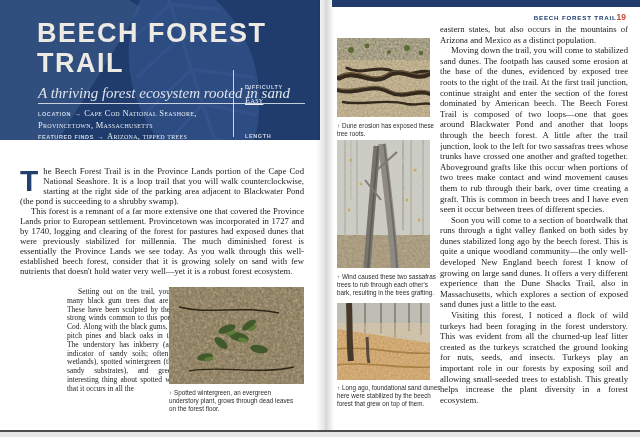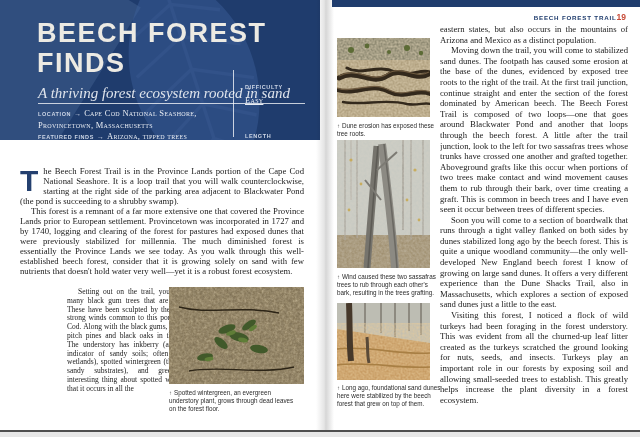--- a/index.html
+++ b/index.html
@@ -70,21 +70,21 @@
     <div class="hdr-diag"></div>
     <svg class="leaf" viewBox="0 0 200 220">
       <g transform="rotate(-18 100 110)">
         <path d="M100,8 C138,30 162,80 152,130 C145,168 122,196 100,206 C78,196 55,168 48,130 C38,80 62,30 100,8 Z" fill="#3d609c"></path>
         <path d="M100,12 L100,204 M100,40 L140,58 M100,40 L60,58 M100,70 L148,92 M100,70 L52,92 M100,100 L150,124 M100,100 L50,124 M100,132 L142,156 M100,132 L58,156 M100,164 L128,184 M100,164 L72,184" stroke="#4a6dab" stroke-width="3" fill="none"></path>
         <rect x="97" y="200" width="6" height="22" fill="#3d609c"></rect>
       </g>
     </svg>
     <div class="title">
       <div>BEECH FOREST</div>
-      <div>FINDS</div>
+      <div>TRAIL</div>
     </div>
     <div class="subtitle">A thriving forest ecosystem rooted in sand</div>
     <div class="hrule"></div>
     <div class="vrule"></div>
 
     <div class="meta meta-left">
       <span class="meta-label">LOCATION</span><span class="meta-arrow">→</span><span class="meta-value">Cape Cod National Seashore, Provincetown, Massachusetts</span><br>
       <span class="meta-label">FEATURED FINDS</span><span class="meta-arrow">→</span><span class="meta-value">Arizona, tipped trees</span>
     </div>
 

